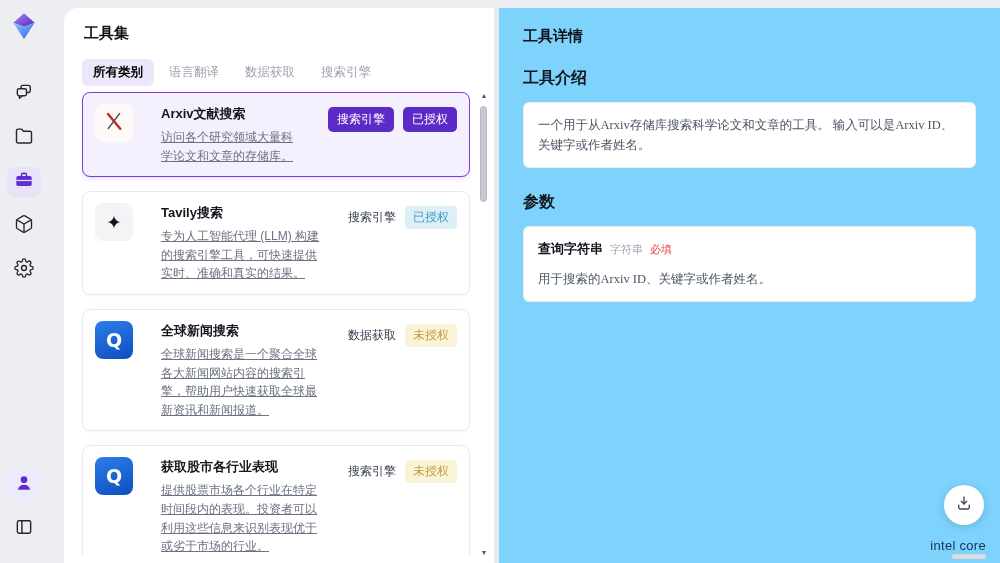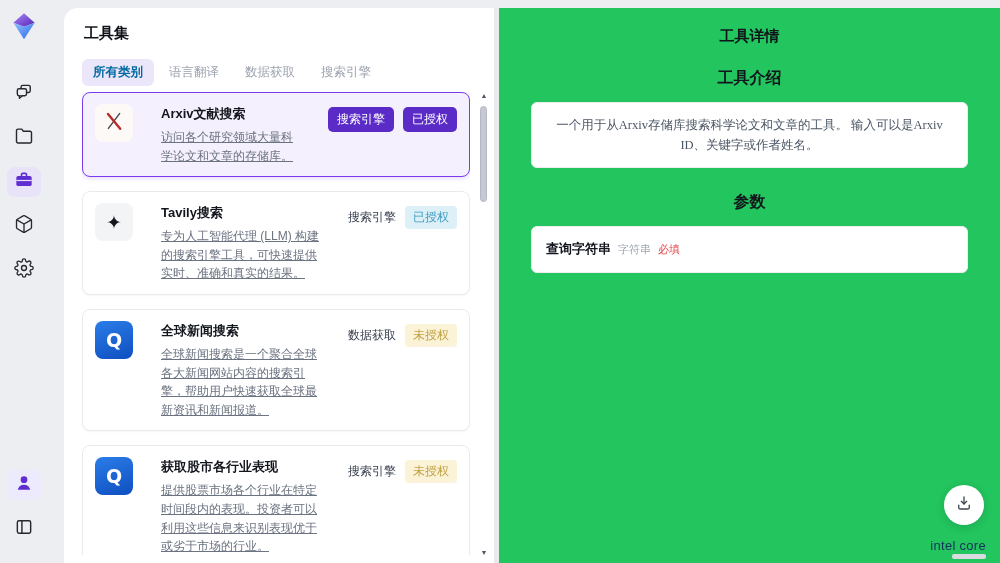--- a/index.html
+++ b/index.html
@@ -34,21 +34,21 @@
   }
 
   
   .tools-panel{
     width:430px;flex:none;background:#ffffff;border-top-left-radius:14px;
     box-sizing:border-box;padding:14px 0 0 18px;position:relative;overflow:hidden;margin-left:16px;
   }
   .tools-title{font-size:15px;font-weight:bold;color:#10131a;margin:2px 0 16px 2px;}
   .tabs{display:flex;gap:4px;margin-bottom:12px;font-size:12.5px;}
   .tab{padding:5px 11px;border-radius:6px;color:#9ca3af;cursor:pointer;white-space:nowrap;}
-  .tab.active{background:#ebe6f9;color:#0369a1;font-weight:bold;}
+  .tab.active{background:#ebe6f9;color:#000000;font-weight:bold;}
 
   .tool-list{
     position:absolute;left:18px;right:24px;top:84px;bottom:8px;
     display:flex;flex-direction:column;gap:14px;overflow:hidden;
   }
   .tool-card{
     border:1px solid #e8eaee;border-radius:8px;background:#fff;
     padding:11px 12px;display:flex;gap:28px;align-items:flex-start;
     box-shadow:0 1px 2px rgba(20,24,40,.04);cursor:pointer;flex:none;
   }
@@ -79,21 +79,21 @@
   .sb{position:absolute;right:4px;top:84px;bottom:6px;width:12px;}
   .sb .arr{position:absolute;left:0;width:12px;text-align:center;font-size:7px;color:#4b5563;line-height:8px;}
   .sb .arr.up{top:0;}
   .sb .arr.dn{bottom:0;}
   .sb .thumb{position:absolute;left:2px;top:14px;width:7px;height:96px;border-radius:4px;background:#c6c9d3;border:1px solid #b4b7c4;box-sizing:border-box;}
 
   
   .vdivider{width:5px;flex:none;background:#e8eaed;}
 
   
-  .detail-panel{flex:1;background:#22c55e;box-sizing:border-box;padding:17px 32px;text-align:center;}
+  .detail-panel{flex:1;background:#7dd3fc;box-sizing:border-box;padding:17px 24px;}
   .detail-title{font-size:15px;font-weight:bold;color:#10131a;margin:2px 0 22px 0;}
   .section-h{font-size:16px;font-weight:bold;color:#13161d;margin:0 0 13px 0;}
   .info-box{
     background:#fff;border:1px solid #ededf0;border-radius:6px;
     padding:12px 14px;font-size:12.5px;color:#4b5563;line-height:1.6;margin-bottom:24px;font-family:Liberation Serif, serif;
   }
   .param-head{display:flex;align-items:baseline;gap:7px;}
   .param-name{font-size:13px;font-weight:bold;color:#13161d;}
   .param-type{font-size:11px;color:#9ca3af;}
   .param-req{font-size:11px;color:#e5484d;}
@@ -303,20 +303,21 @@
       <h2 class="section-h">工具介绍</h2>
       <div class="info-box">一个用于从Arxiv存储库搜索科学论文和文章的工具。 输入可以是Arxiv ID、关键字或作者姓名。</div>
 
       <h2 class="section-h">参数</h2>
       <div class="info-box">
         <div class="param-head">
           <span class="param-name">查询字符串</span>
           <span class="param-type">字符串</span>
           <span class="param-req">必填</span>
         </div>
+        <div class="param-desc">用于搜索的Arxiv ID、关键字或作者姓名。</div>
       </div>
     </section>
   </div>
 
   <div class="dl-fab">
     <span>
       <svg viewBox="0 0 24 24" fill="none" stroke="#3f4654" stroke-width="1.8" stroke-linecap="round" stroke-linejoin="round">
         <line x1="12" y1="4" x2="12" y2="13"></line>
         <polyline points="8.5 9.8 12 13.3 15.5 9.8"></polyline>
         <path d="M5 15v3.3A1.7 1.7 0 0 0 6.7 20h10.6a1.7 1.7 0 0 0 1.7-1.7V15"></path>

